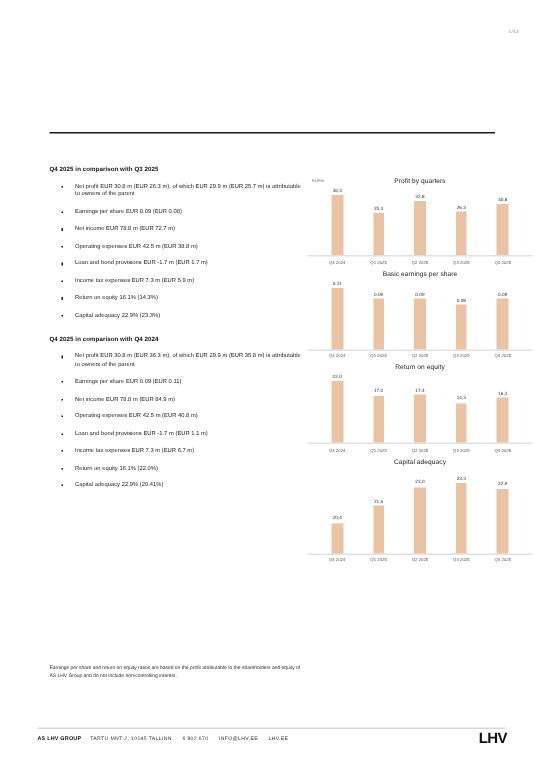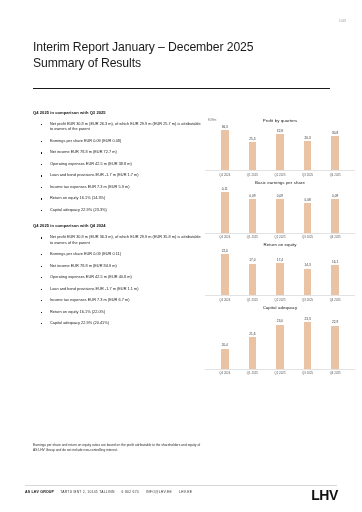--- a/index.html
+++ b/index.html
@@ -108,21 +108,21 @@
   .footer-info {
     font-size: 3.4px;
     color: #333;
     letter-spacing: 0.25px;
     display: flex;
     gap: 7px;
   }
   .logo {
     position: absolute;
     right: 24px; top: 487px;
-    font-size: 14px;
+    font-size: 10px;
     font-weight: bold;
     color: #111;
     letter-spacing: -0.4px;
   }
   
   .charts {
     position: absolute;
     left: 205px; top: 118px;
     width: 150px;
   }
@@ -188,24 +188,20 @@
     letter-spacing: 0.02px;
   }
 </style>
 </head>
 <body>
 
 <div class="page">
 
   <div class="page-num">1/43</div>
 
-  <div class="title-block">
-    <div class="title-line">Interim Report January – December 2025</div>
-    <div class="title-line">Summary of Results</div>
-  </div>
   <div class="title-rule"></div>
 
   <div class="left-col">
     <div>
       <div class="section-head">Q4 2025 in comparison with Q3 2025</div>
       <ul class="bullets">
         <li class="two-line">Net profit EUR 30.8 m (EUR 26.3 m), of which EUR 29.9 m (EUR 25.7 m) is attributable to owners of the parent</li>
         <li>Earnings per share EUR 0.09 (EUR 0.08)</li>
         <li>Net income EUR 78.8 m (EUR 72.7 m)</li>
         <li>Operating expenses EUR 42.5 m (EUR 38.8 m)</li>

